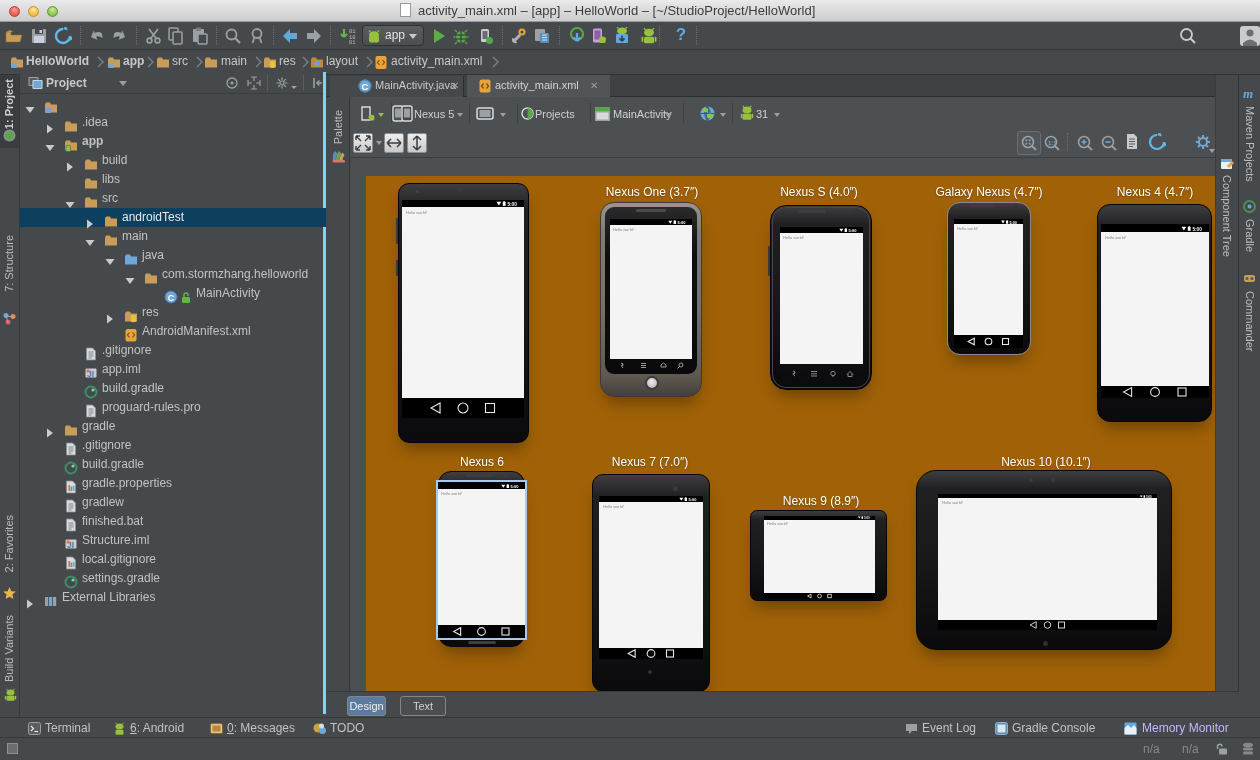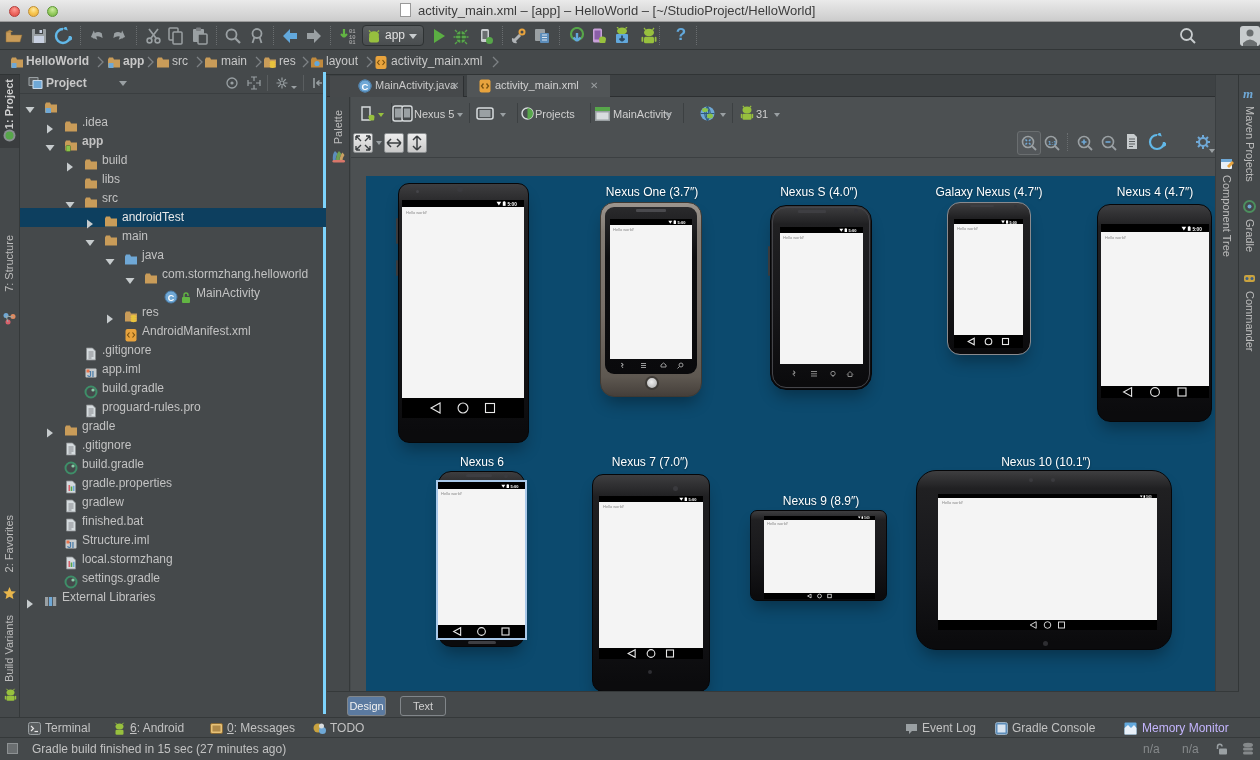--- a/index.html
+++ b/index.html
@@ -519,21 +519,21 @@
           <text x="3" y="10.5" font-size="8.5" font-weight="bold" fill="#4A7CA8" font-family="Liberation Sans">JI</text>
           <rect x="2.5" y="3.5" width="3" height="3" fill="#E8734A"></rect>
         </svg></div>
       <div class="a trow" style="left:62px;top:438px;"><span style="color:#C2C2C2;font-weight:normal;">Structure.iml</span></div>
       <div class="a" style="left:44px;top:459.5px;width:14px;height:14px;"><svg width="14" height="14" viewBox="0 0 14 14" style="display:inline-block;vertical-align:-3px;">
           <path d="M2.5 1 L8.5 1 L11.5 4 L11.5 13 L2.5 13 Z" fill="#D5DBDE" stroke="#8a8e90" stroke-width="0.8"></path>
           <rect x="4.5" y="5" width="1.6" height="6" fill="#D8616B"></rect>
           <rect x="6.7" y="6.5" width="1.6" height="4.5" fill="#57A64A"></rect>
           <rect x="8.9" y="5.8" width="1.6" height="5.2" fill="#6FA8D6"></rect>
         </svg></div>
-      <div class="a trow" style="left:62px;top:457px;"><span style="color:#C2C2C2;font-weight:normal;">local.stormzhang</span></div>
+      <div class="a trow" style="left:62px;top:457px;"><span style="color:#C2C2C2;font-weight:normal;">local.gitignore</span></div>
       <div class="a" style="left:44px;top:478.5px;width:14px;height:14px;"><svg width="14" height="14" viewBox="0 0 14 14" style="display:inline-block;vertical-align:-3px;">
           <circle cx="7" cy="7" r="5.5" fill="none" stroke="#3E8E68" stroke-width="2"></circle>
           <circle cx="9" cy="5" r="1.6" fill="#8ACBA8"></circle>
         </svg></div>
       <div class="a trow" style="left:62px;top:476px;"><span style="color:#C2C2C2;font-weight:normal;">settings.gradle</span></div>
       <div class="a" style="left:4px;top:499px;width:11px;height:11px;"><svg width="11" height="11" viewBox="0 0 11 11" style="display:inline-block;vertical-align:-3px;">
           <path d="M3 1.5 L9 6 L3 10.5 Z" fill="#C6CBCD"></path>
         </svg></div>
       <div class="a" style="left:24px;top:497.5px;width:14px;height:14px;"><svg width="14" height="14" viewBox="0 0 14 14" style="display:inline-block;vertical-align:-3px;">
           <rect x="1" y="3" width="3.2" height="9" fill="#9aa0a3"></rect>
@@ -719,21 +719,21 @@
           <g stroke="#6FA8D6" stroke-width="2">
             <path d="M9 2 L9 5 M9 13 L9 16 M2 9 L5 9 M13 9 L16 9 M4 4 L6.2 6.2 M11.8 11.8 L14 14 M14 4 L11.8 6.2 M6.2 11.8 L4 14"></path>
           </g>
         </svg>
       </div>
       <div class="a" style="left:858px;top:52px;width:0;height:0;border-left:3.5px solid transparent;border-right:3.5px solid transparent;border-top:4px solid #9aa0a3;"></div>
     </div>
 
   <div class="a" id="designtb2" style="left:0;top:33px;width:100%;height:28px;border-bottom:1px solid #3c4042;box-sizing:border-box;"></div>
 
-  <div class="a" id="canvas" style="left:15px;top:79px;width:849px;height:515px;background:#0c4a6e;">
+  <div class="a" id="canvas" style="left:15px;top:79px;width:849px;height:515px;background:#a16207;">
       <div class="a" style="left:32px;top:7px;width:131px;height:260px;border-radius:11px;background:linear-gradient(180deg,#3e3e40,#202022 10%,#17171a 55%,#0b0b0d 96%);border:1px solid #060608;box-shadow:0 10px 16px -4px rgba(0,0,0,0.33);box-sizing:border-box;"></div>
       <div class="a" style="left:91px;top:10px;width:6px;height:6px;border-radius:50%;background:#3a3a3e;"></div>
       <div class="a" style="left:50px;top:14px;width:3px;height:3px;border-radius:50%;background:#454549;"></div>
       <div class="a" style="left:30px;top:42px;width:2px;height:26px;background:#3a3a3c;border-radius:1px;"></div>
       <div class="a" style="left:30px;top:84px;width:2px;height:16px;background:#3a3a3c;border-radius:1px;"></div>
       <div class="a" style="left:36px;top:24px;width:122px;height:218px;background:#F4F4F4;">
         <div class="a" style="left:0;top:0;width:122px;height:7px;background:#000;">
           <div class="statics">
             <svg width="26" height="5" viewBox="0 0 26 5">
               <g transform="scale(0.78)">
@@ -1063,21 +1063,20 @@
       <svg width="13" height="13" viewBox="0 0 13 13">
         <rect x="0.5" y="0.5" width="12" height="12" rx="1" fill="#62A8DC"></rect>
         <path d="M0.5 6 L4 3 L7 6 L10 3 L12.5 6 L12.5 12.5 L0.5 12.5 Z" fill="#E8F0F8"></path>
       </svg>
     </div>
     <div class="a" style="left:1142px;top:0;height:21px;line-height:20px;font-size:12px;color:#c4b5fd;">Memory Monitor</div>
   </div>
 
 <div class="a" id="statusbar" style="left:0;top:739px;width:1260px;height:21px;background:#45494B;">
   <div class="a" style="left:7px;top:4px;width:11px;height:11px;border:1.5px solid #8d9193;box-sizing:border-box;background:#6a6e70;"></div>
-  <div class="a" style="left:32px;top:0;height:21px;line-height:20px;font-size:12px;color:#C2C2C2;">Gradle build finished in 15 sec (27 minutes ago)</div>
   <div class="a" style="left:1143px;top:0;height:21px;line-height:20px;font-size:12px;color:#85898b;">n/a</div>
   <div class="a" style="left:1182px;top:0;height:21px;line-height:20px;font-size:12px;color:#85898b;">n/a</div>
   <div class="a" style="left:1216px;top:4px;">
       <svg width="12" height="12">
         <rect x="3" y="5.5" width="8" height="6" rx="1" fill="#9aa0a3"></rect>
         <path d="M1.5 6 L1.5 3.5 A2.2 2.2 0 0 1 6 3.5" stroke="#9aa0a3" stroke-width="1.5" fill="none"></path>
       </svg>
     </div>
   <div class="a" style="left:1242px;top:3px;">
       <svg width="12" height="14">

